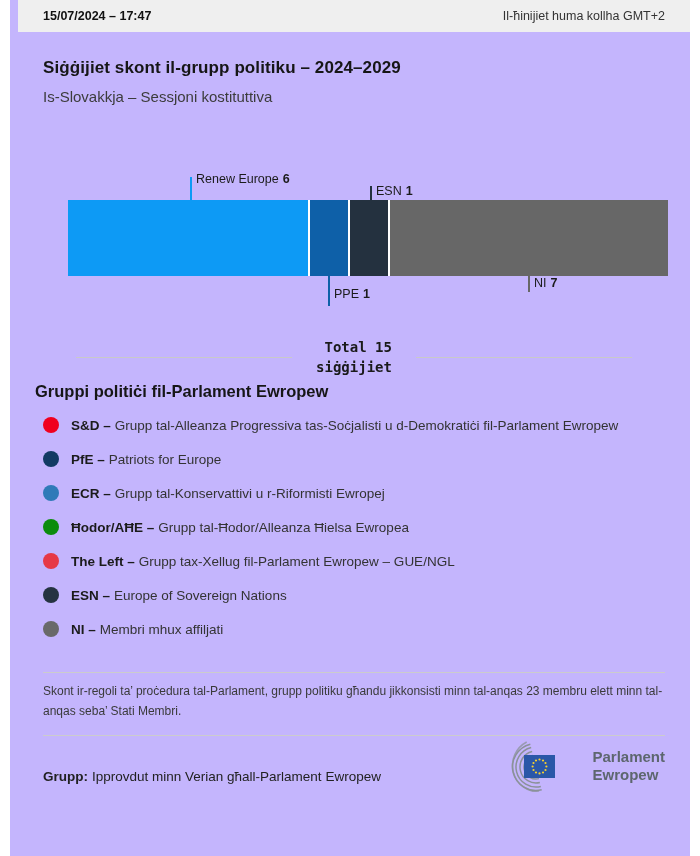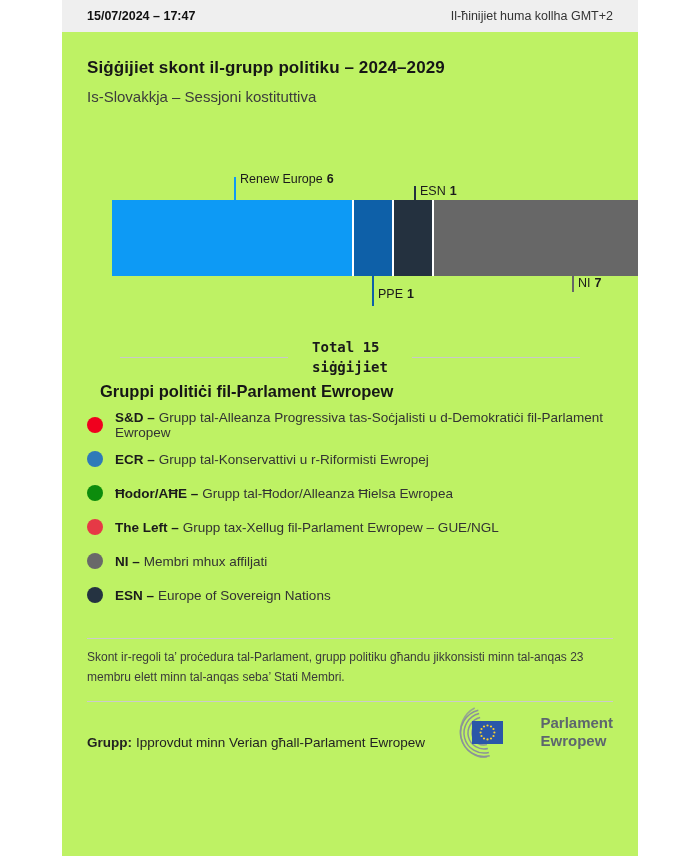--- a/index.html
+++ b/index.html
@@ -1,18 +1,18 @@
 <!DOCTYPE html>
 <html><head>
 <meta charset="utf-8">
 <style>
   * { margin: 0; padding: 0; box-sizing: border-box; }
   html, body { background: #ffffff; }
   body { font-family: "Liberation Sans", sans-serif; color: #1d1d1d; }
-  .page { position: relative; width: 576px; height: 856px; margin: 0 auto; background: #bef264; overflow: hidden; }
+  .page { position: relative; width: 680px; height: 856px; margin: 0 auto; background: #c4b5fd; overflow: hidden; padding-left: 8px; }
 
   
   .topbar { height: 32px; background: #efefef; display: flex; align-items: center; justify-content: space-between; padding: 0 25px; }
   .topbar .date { font-size: 12.5px; font-weight: bold; color: #111; }
   .topbar .tz { font-size: 12.5px; color: #333; }
 
   
   .title { margin: 26px 25px 0; font-size: 17px; font-weight: bold; color: #161616; letter-spacing: .1px; }
   .subtitle { margin: 10px 25px 0; font-size: 15px; font-weight: normal; color: #3c3c3c; }
 
@@ -33,24 +33,24 @@
   .bar-label { position: absolute; font-size: 12.5px; color: #1b1b1b; white-space: nowrap; }
   .bar-label b { margin-left: 4px; }
   .lbl-renew { left: 178px; top: 12px; }
   .lbl-esn   { left: 358px; top: 24px; }
   .lbl-ppe   { left: 316px; top: 127px; }
   .lbl-ni    { left: 516px; top: 116px; }
 
   
   .total-row { display: flex; align-items: center; margin: 28px 58px 0; }
   .hline { flex: 1; height: 1px; background: #c9c9c9; }
-  .total-text { margin: 0 24px; text-align: left; font-family: "DejaVu Sans Mono", monospace; font-weight: bold; font-size: 14px; line-height: 1.4; color: #1a1a1a; }
+  .total-text { margin: 0 24px; text-align: right; font-family: "DejaVu Sans Mono", monospace; font-weight: bold; font-size: 14px; line-height: 1.4; color: #1a1a1a; }
 
   
-  .legend-heading { margin: 5px 38px 0; font-size: 16.5px; font-weight: bold; color: #161616; }
+  .legend-heading { margin: 5px 17px 0; font-size: 16.5px; font-weight: bold; color: #161616; }
   .legend { margin: 7px 25px 0; }
   .legend-item { display: flex; align-items: center; height: 34px; }
   .dot { width: 16px; height: 16px; border-radius: 50%; flex: 0 0 16px; margin-right: 12px; }
   .legend-label { font-size: 13.5px; color: #333; }
   .legend-label b { color: #1b1b1b; margin-right: 4px; }
 
   
   .rule { border: none; border-top: 1px solid #cccccc; margin: 26px 25px 0; }
   .rule-2 { margin-top: 13px; }
   .footnote { margin: 9px 25px 0; font-size: 12px; line-height: 1.65; color: #3a3a3a; }
@@ -114,38 +114,42 @@
   </div>
 
   <h3 class="legend-heading">Gruppi politiċi fil-Parlament Ewropew</h3>
 
   <div class="legend">
     <div class="legend-item">
       <span class="dot" style="background-color: rgb(240, 0, 30);"></span>
       <span class="legend-label"><b>S&amp;D –</b><span>Grupp tal-Alleanza Progressiva tas-Soċjalisti u d-Demokratiċi fil-Parlament Ewropew</span></span>
     </div>
     <div class="legend-item">
+      <span class="dot" style="background-color: rgb(18, 58, 99);"></span>
+      <span class="legend-label"><b>PfE –</b><span>Patriots for Europe</span></span>
+    </div>
+    <div class="legend-item">
       <span class="dot" style="background-color: rgb(47, 122, 184);"></span>
       <span class="legend-label"><b>ECR –</b><span>Grupp tal-Konservattivi u r-Riformisti Ewropej</span></span>
     </div>
     <div class="legend-item">
       <span class="dot" style="background-color: rgb(12, 140, 12);"></span>
       <span class="legend-label"><b>Ħodor/AĦE –</b><span>Grupp tal-Ħodor/Alleanza Ħielsa Ewropea</span></span>
     </div>
     <div class="legend-item">
       <span class="dot" style="background-color: rgb(230, 57, 70);"></span>
       <span class="legend-label"><b>The Left –</b><span>Grupp tax-Xellug fil-Parlament Ewropew – GUE/NGL</span></span>
     </div>
     <div class="legend-item">
+      <span class="dot" style="background-color: rgb(37, 51, 65);"></span>
+      <span class="legend-label"><b>ESN –</b><span>Europe of Sovereign Nations</span></span>
+    </div>
+    <div class="legend-item">
       <span class="dot" style="background-color: rgb(105, 105, 105);"></span>
       <span class="legend-label"><b>NI –</b><span>Membri mhux affiljati</span></span>
-    </div>
-    <div class="legend-item">
-      <span class="dot" style="background-color: rgb(37, 51, 65);"></span>
-      <span class="legend-label"><b>ESN –</b><span>Europe of Sovereign Nations</span></span>
     </div>
   </div>
 
   <hr class="rule">
   <p class="footnote">Skont ir-regoli ta’ proċedura tal-Parlament, grupp politiku għandu jikkonsisti minn tal-anqas 23 membru elett minn tal-anqas seba’ Stati Membri.</p>
   <hr class="rule rule-2">
 
   <div class="sourcebar">
     <p class="source">
       <b>Grupp:</b><span>Ipprovdut minn Verian għall-Parlament Ewropew</span>

